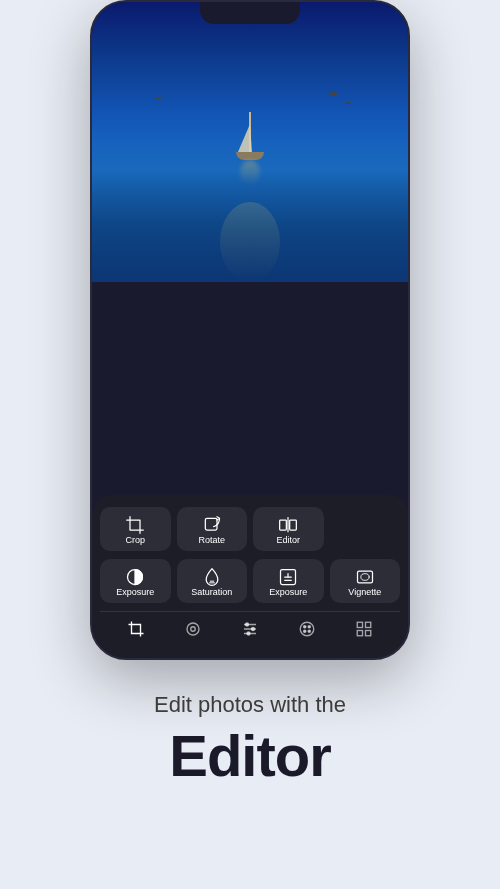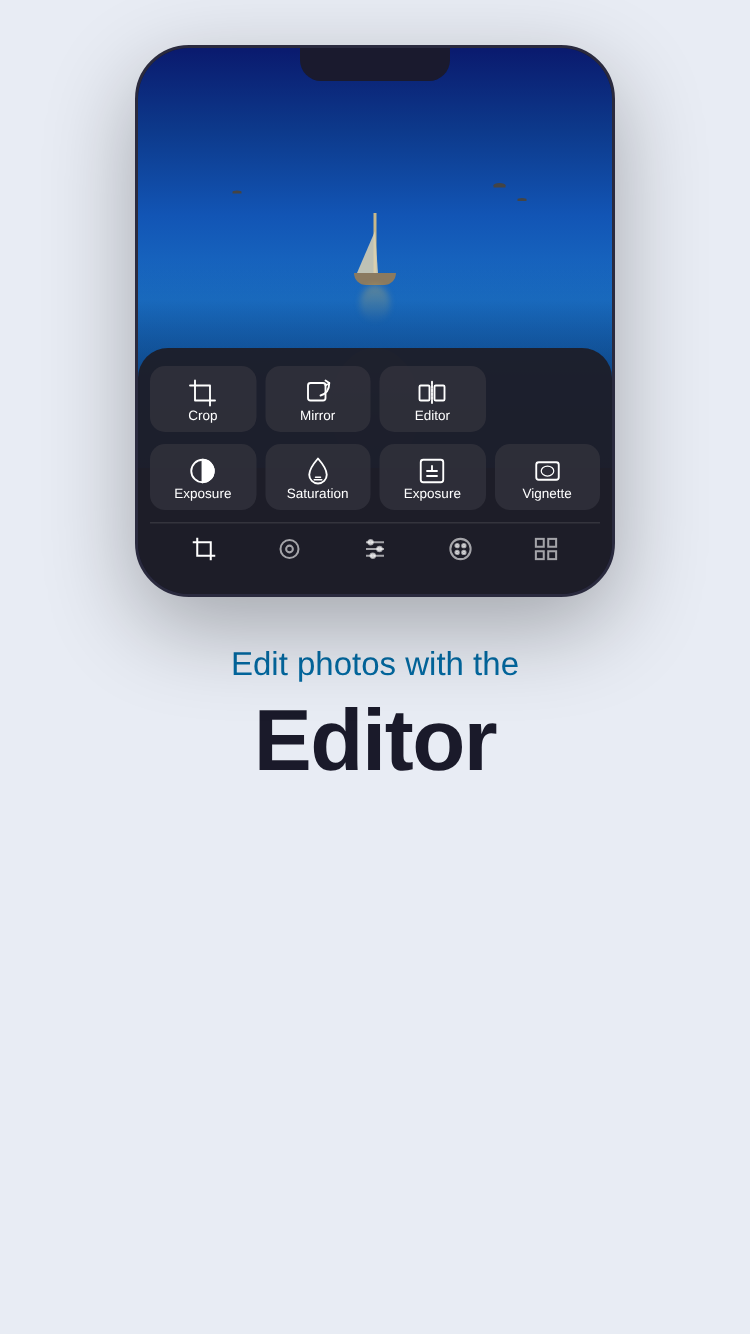--- a/index.html
+++ b/index.html
@@ -10,24 +10,23 @@
       font-family: -apple-system, BlinkMacSystemFont, 'Segoe UI', sans-serif;
       display: flex;
       flex-direction: column;
       align-items: center;
       overflow: hidden;
     }
 
     
     .phone-frame {
       width: 320px;
-      height: 368px;
+      height: 660px;
       background: #1a1a2e;
       border-radius: 36px;
-      margin-top: 30px;
       position: relative;
       overflow: hidden;
       box-shadow: 0 20px 60px rgba(0,0,0,0.3);
       border: 2px solid #2a2a3e;
     }
 
     .phone-frame::before {
       content: '';
       position: absolute;
       top: 0; left: 50%;
@@ -182,21 +181,21 @@
 
     
     .text-section {
       margin-top: 32px;
       text-align: center;
       padding: 0 20px;
     }
 
     .subtitle-text {
       font-size: 22px;
-      color: #0369a1;
+      color: #404040;
       font-weight: 400;
       margin-bottom: 6px;
     }
 
     .title-text {
       font-size: 58px;
       color: #1a1a2a;
       font-weight: 700;
       letter-spacing: -1px;
       line-height: 1.1;
@@ -245,21 +244,21 @@
         </svg>
         <span class="tool-label">Crop</span>
       </div>
 
       <div class="tool-item">
         <svg class="tool-svg" viewBox="0 0 24 24">
           <rect x="4" y="4" width="14" height="14" rx="2" stroke="#fff" stroke-width="1.5" fill="none"></rect>
           <path d="M18,2 L21,4 L18,6"></path>
           <path d="M21,4 Q21,12 14,14"></path>
         </svg>
-        <span class="tool-label">Mirror</span>
+        <span class="tool-label">Rotate</span>
       </div>
 
 
       <div class="tool-item">
         <svg class="tool-svg" viewBox="0 0 24 24">
           <line x1="12" y1="3" x2="12" y2="21" stroke="#fff" stroke-width="1.5" stroke-dasharray="2,1"></line>
           <rect x="2" y="6" width="8" height="12" rx="1" fill="none" stroke="#fff" stroke-width="1.5"></rect>
           <rect x="14" y="6" width="8" height="12" rx="1" fill="none" stroke="#fff" stroke-width="1.5"></rect>
         </svg>
         <span class="tool-label">Editor</span>

